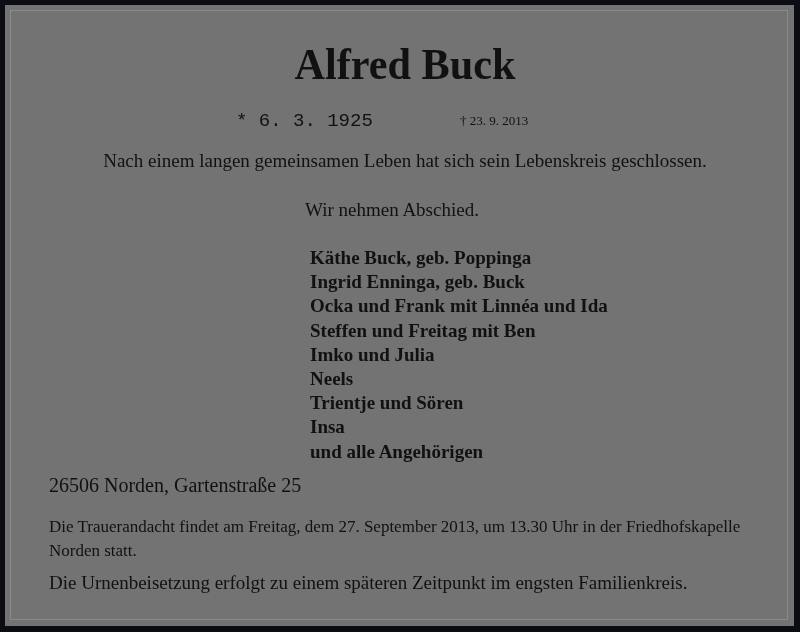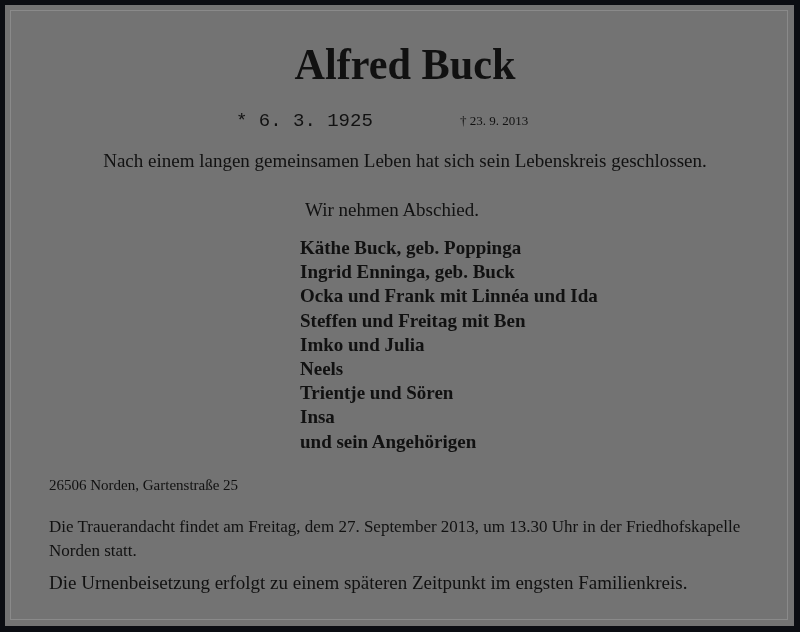--- a/index.html
+++ b/index.html
@@ -58,26 +58,26 @@
       font-size: 19px; line-height: 24px;
     }
     .farewell {
       left: 300px; top: 193px;
       font-size: 19px; line-height: 24px;
     }
     .mourners {
       left: 291px; top: 227px;
       font-size: 19px; line-height: 24.2px;
       font-weight: bold;
-      margin: 4px; padding: 0; list-style: none;
+      margin: 14px; padding: 0; list-style: none;
     }
     .mourners li { margin: 0; padding: 0; }
     .address {
       left: 44px; top: 468px;
-      font-size: 15px; line-height: 24px;
+      font-size: 20px; line-height: 24px;
     }
     .service {
       left: 44px; top: 510px;
       width: 720px;
       font-size: 17px; line-height: 24px;
       white-space: normal;
     }
     .burial {
       left: 44px; top: 566px;
       font-size: 19px; line-height: 24px;
@@ -100,21 +100,21 @@
 
   <ul class="abs mourners">
     <li>Käthe Buck, geb. Poppinga</li>
     <li>Ingrid Enninga, geb. Buck</li>
     <li>Ocka und Frank mit Linnéa und Ida</li>
     <li>Steffen und Freitag mit Ben</li>
     <li>Imko und Julia</li>
     <li>Neels</li>
     <li>Trientje und Sören</li>
     <li>Insa</li>
-    <li>und sein Angehörigen</li>
+    <li>und alle Angehörigen</li>
   </ul>
 
   <div class="abs address">26506 Norden, Gartenstraße 25</div>
 
   <div class="abs service">Die Trauerandacht findet am Freitag, dem 27. September 2013, um 13.30 Uhr in der Friedhofskapelle Norden statt.</div>
 
   <div class="abs burial">Die Urnenbeisetzung erfolgt zu einem späteren Zeitpunkt im engsten Familienkreis.</div>
 </div>
 
 </body></html>

